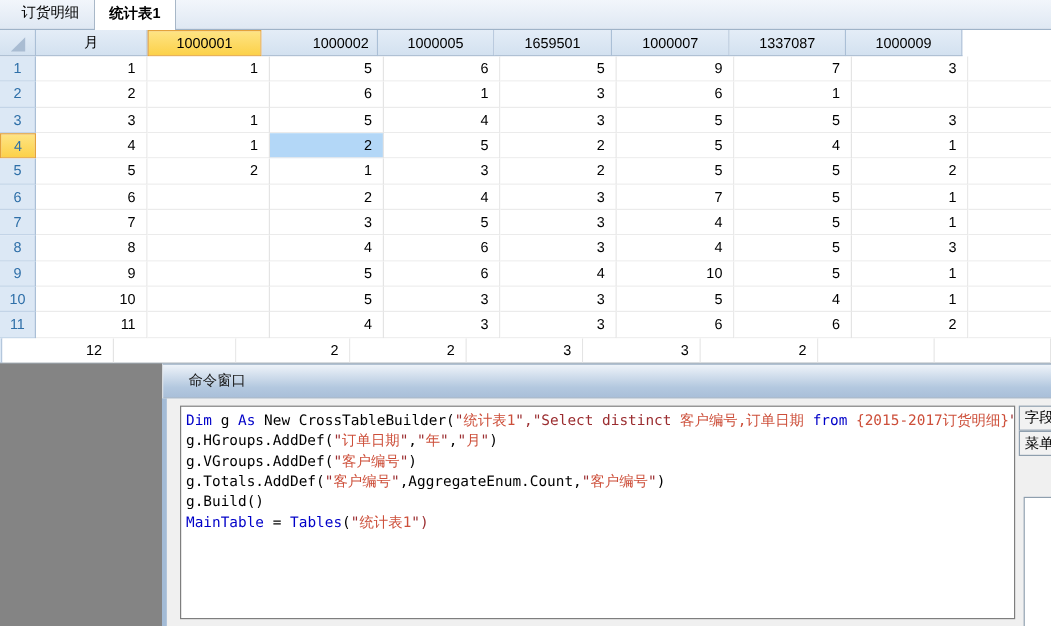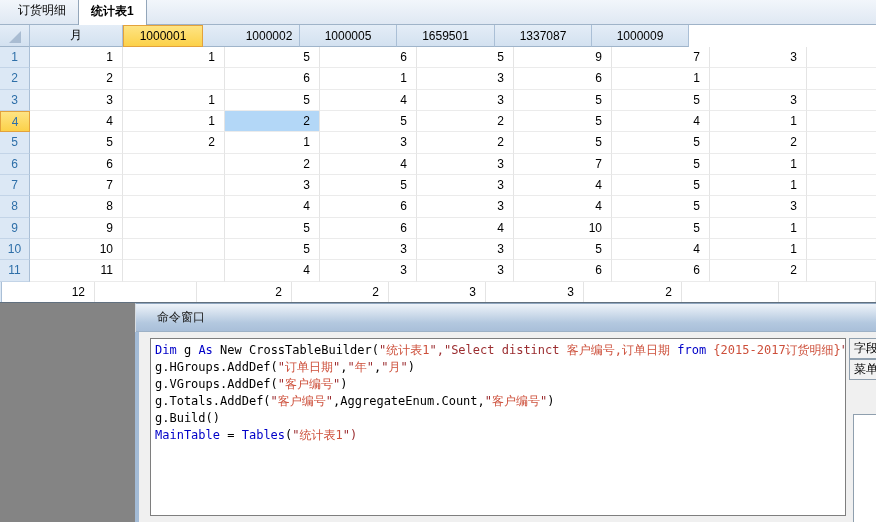--- a/index.html
+++ b/index.html
@@ -69,24 +69,25 @@
       <div class="tab">订货明细</div>
       <div class="tab active">统计表1</div>
     </div>
 
   <div class="grid">
     <div class="grid-header">
         <div class="hcell corner" style="width: 30px;">
           <div class="tri"></div>
         </div>
         <div class="hcell" style="width: 93px;">月</div>
-        <div class="hcell selcol" style="width: 80px;">1000001</div>
+        <div class="hcell selcol" style="width: 95px;">1000001</div>
         <div class="hcell" style="width: 97px; padding-left: 36px;">1000002</div>
         <div class="hcell" style="width: 97px;">1000005</div>
         <div class="hcell" style="width: 98px;">1659501</div>
+        <div class="hcell" style="width: 98px;">1000007</div>
         <div class="hcell" style="width: 97px;">1337087</div>
         <div class="hcell" style="width: 97px;">1000009</div>
       </div>
     <div class="grid-body">
         <div class="grow" style="height: 21.3333px;">
           <div class="rhead" style="width: 30px; height: 21.3333px;">1</div>
           <div class="dcell" style="width: 93px; height: 21.3333px;">1</div>
           <div class="dcell" style="width: 102px; height: 21.3333px;">1</div>
           <div class="dcell" style="width: 95px; height: 21.3333px;">5</div>
           <div class="dcell" style="width: 97px; height: 21.3333px;">6</div>

